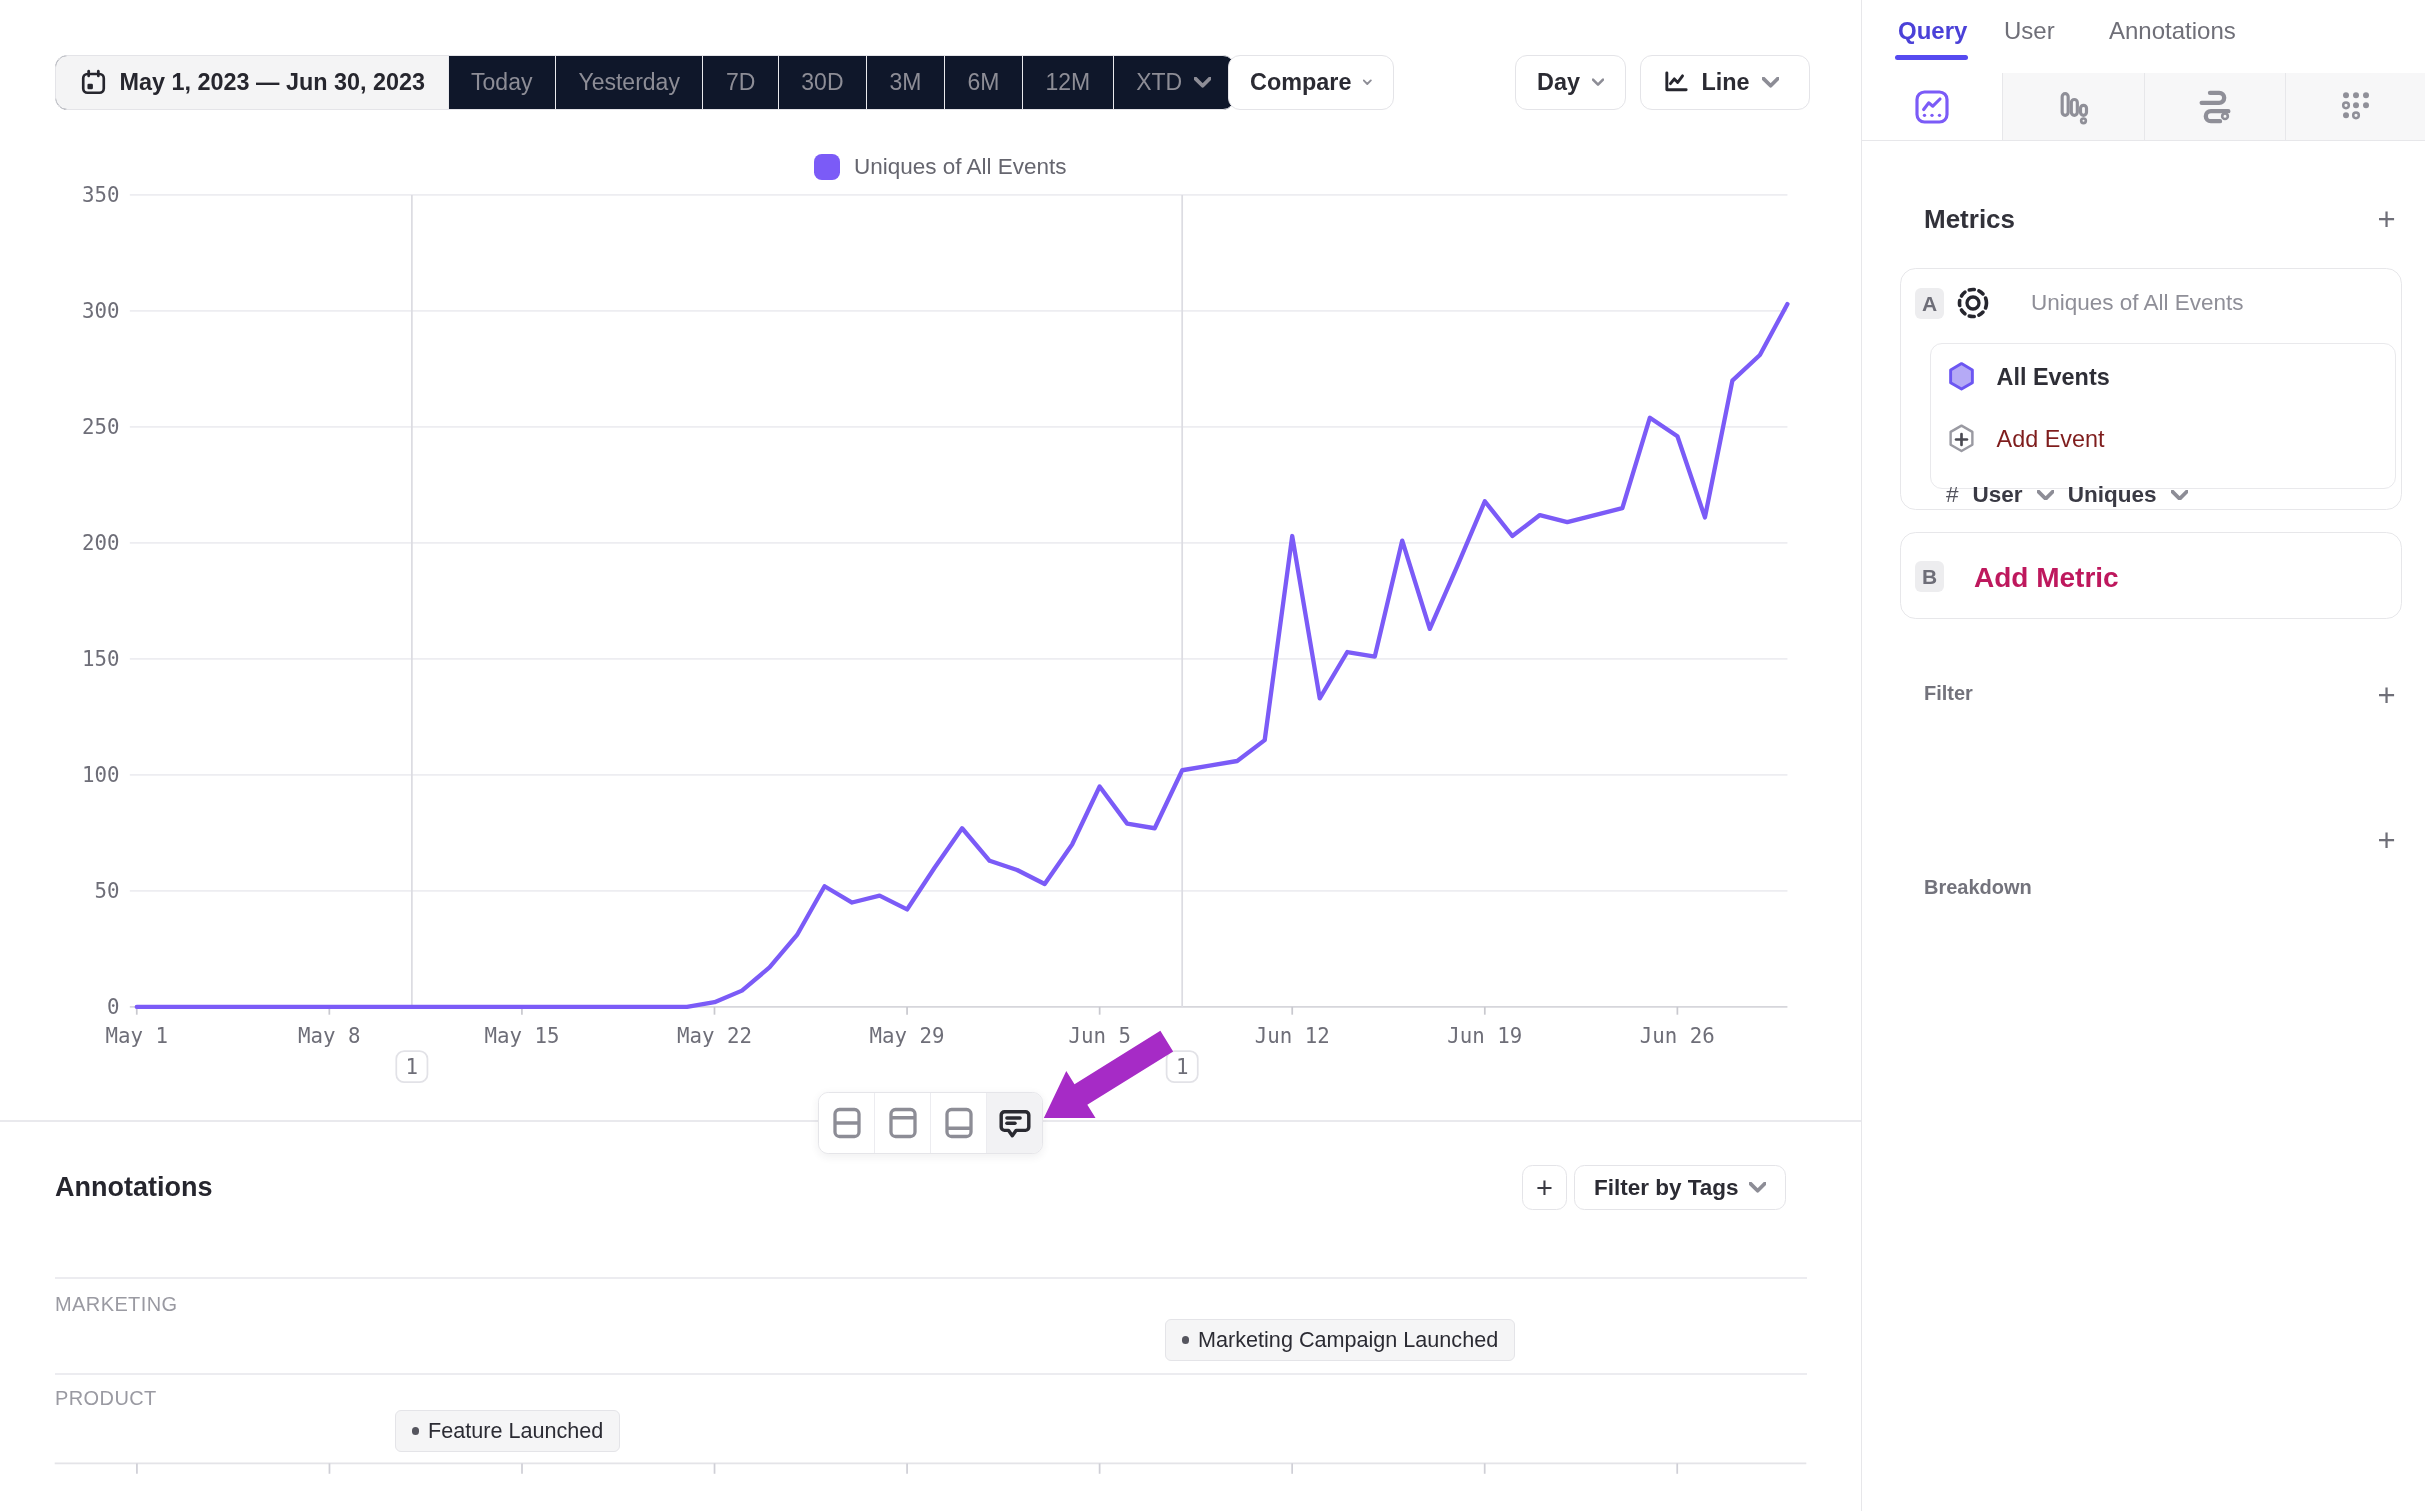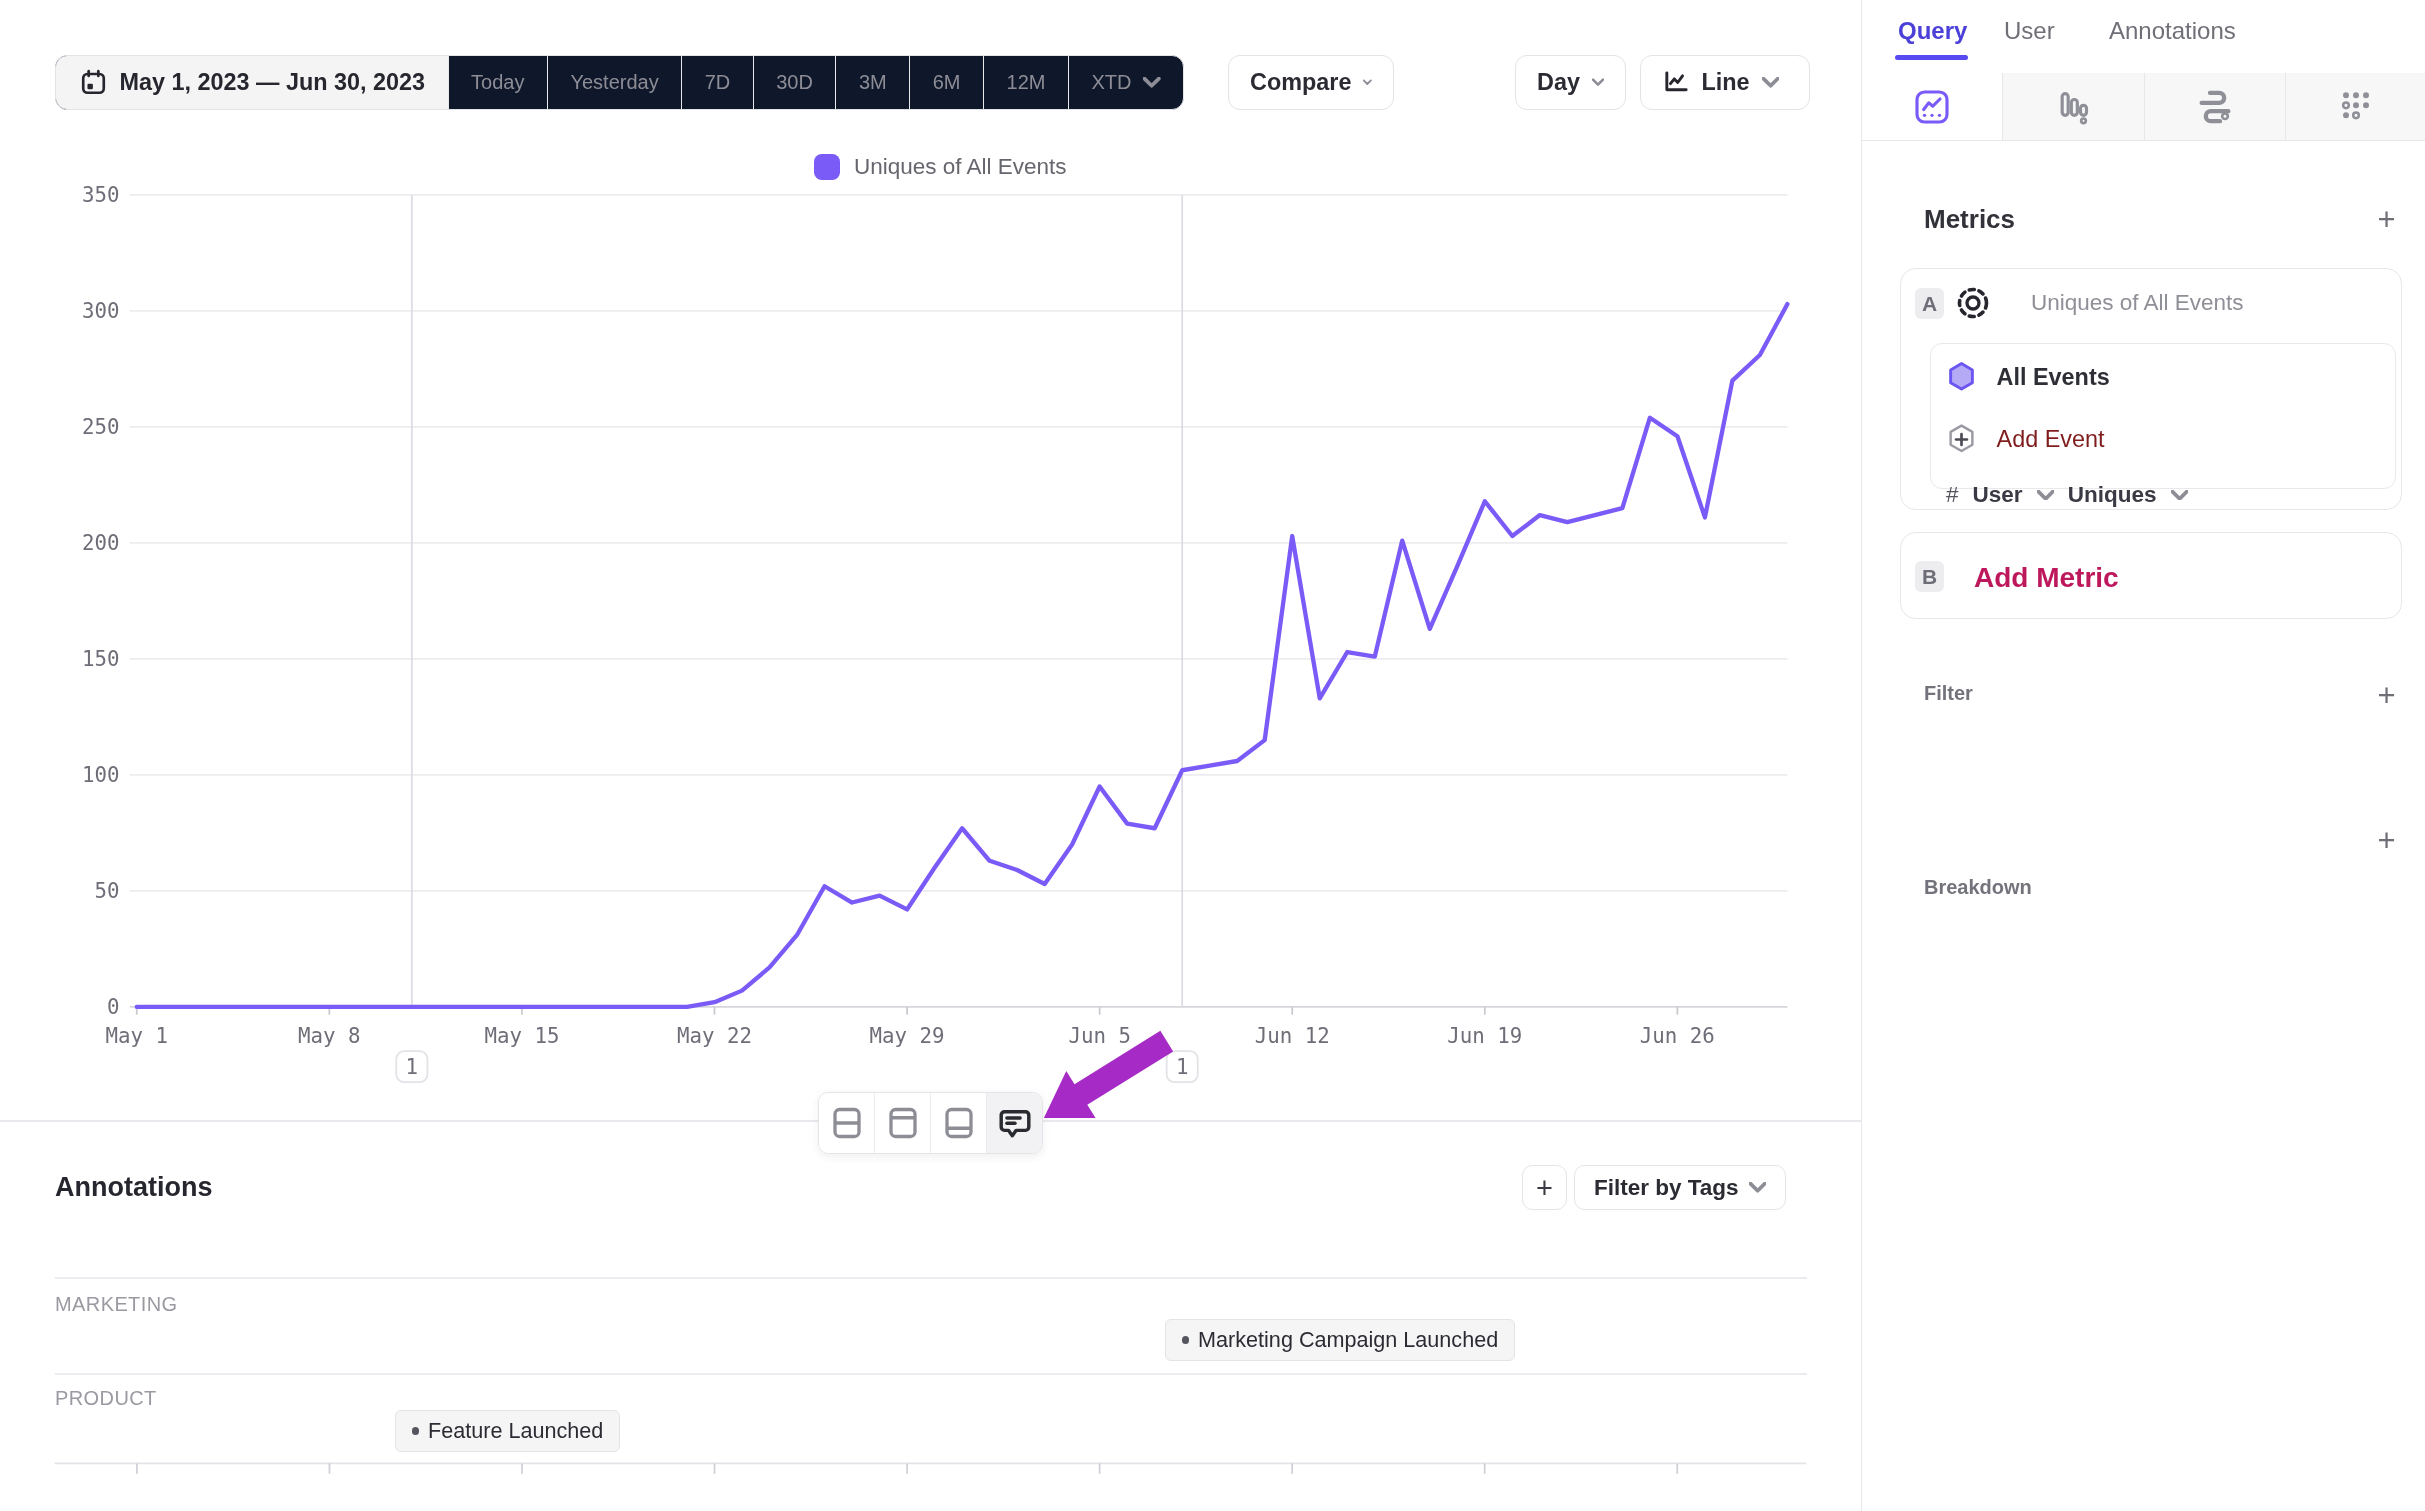--- a/index.html
+++ b/index.html
@@ -6,21 +6,21 @@
   html,body { width:2426px; height:1511px; background:#fff; overflow:hidden;
     font-family:"Liberation Sans", sans-serif; color:#2f2f38; }
   .app { position:relative; width:2426px; height:1511px; background:#fff; }
 
   
   .main { position:absolute; left:0; top:0; width:1861px; height:1511px; background:#fff; }
 
   
   .seg-group { position:absolute; left:55px; top:55px; height:55px; display:flex;
     border:1.7px solid #e4e4e8; border-radius:12px; background:#0f172a; overflow:hidden; }
-  .seg { display:flex; align-items:center; gap:12px; padding:0 22.5px; font-size:20px;
+  .seg { display:flex; align-items:center; gap:12px; padding:0 22.5px; font-size:23px;
     color:#8d8d96; border-left:1.7px solid #e9e9ed; cursor:pointer; white-space:nowrap; }
   .seg:first-child { border-left:none; }
   .seg.date-cell { background:#f4f4f5; color:#26262e; font-weight:bold; font-size:23.4px; }
   .btn { position:absolute; top:55px; height:55px; display:flex; align-items:center; gap:10.4px;
     padding:0 21px; border:1.7px solid #e4e4e8; border-radius:12px; background:#fff;
     font-size:23.4px; font-weight:bold; color:#2b2b33; cursor:pointer; }
   .btn .chev { margin-left:1.7px; }
   .chev { width:17.3px; height:10.4px; }
   .chev path { fill:none; stroke:#8d8d96; stroke-width:2.6; stroke-linecap:round; stroke-linejoin:round; }
 

